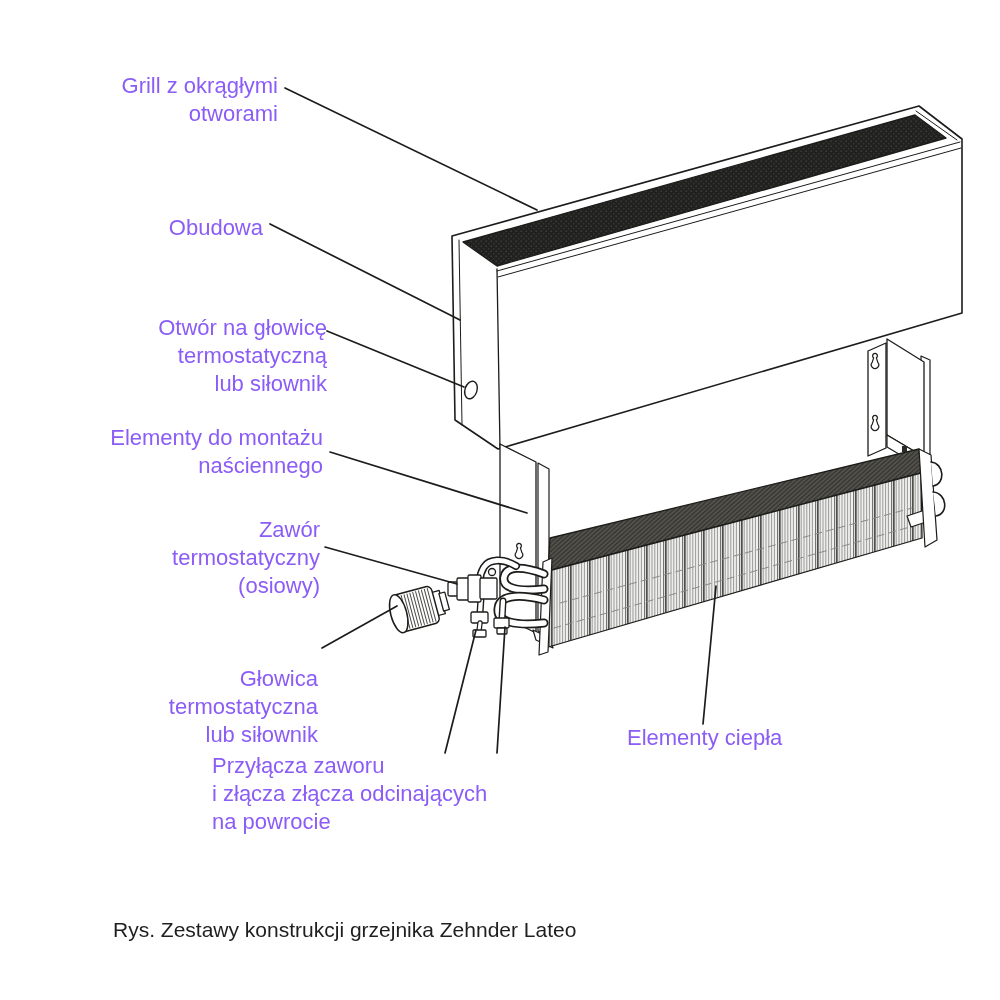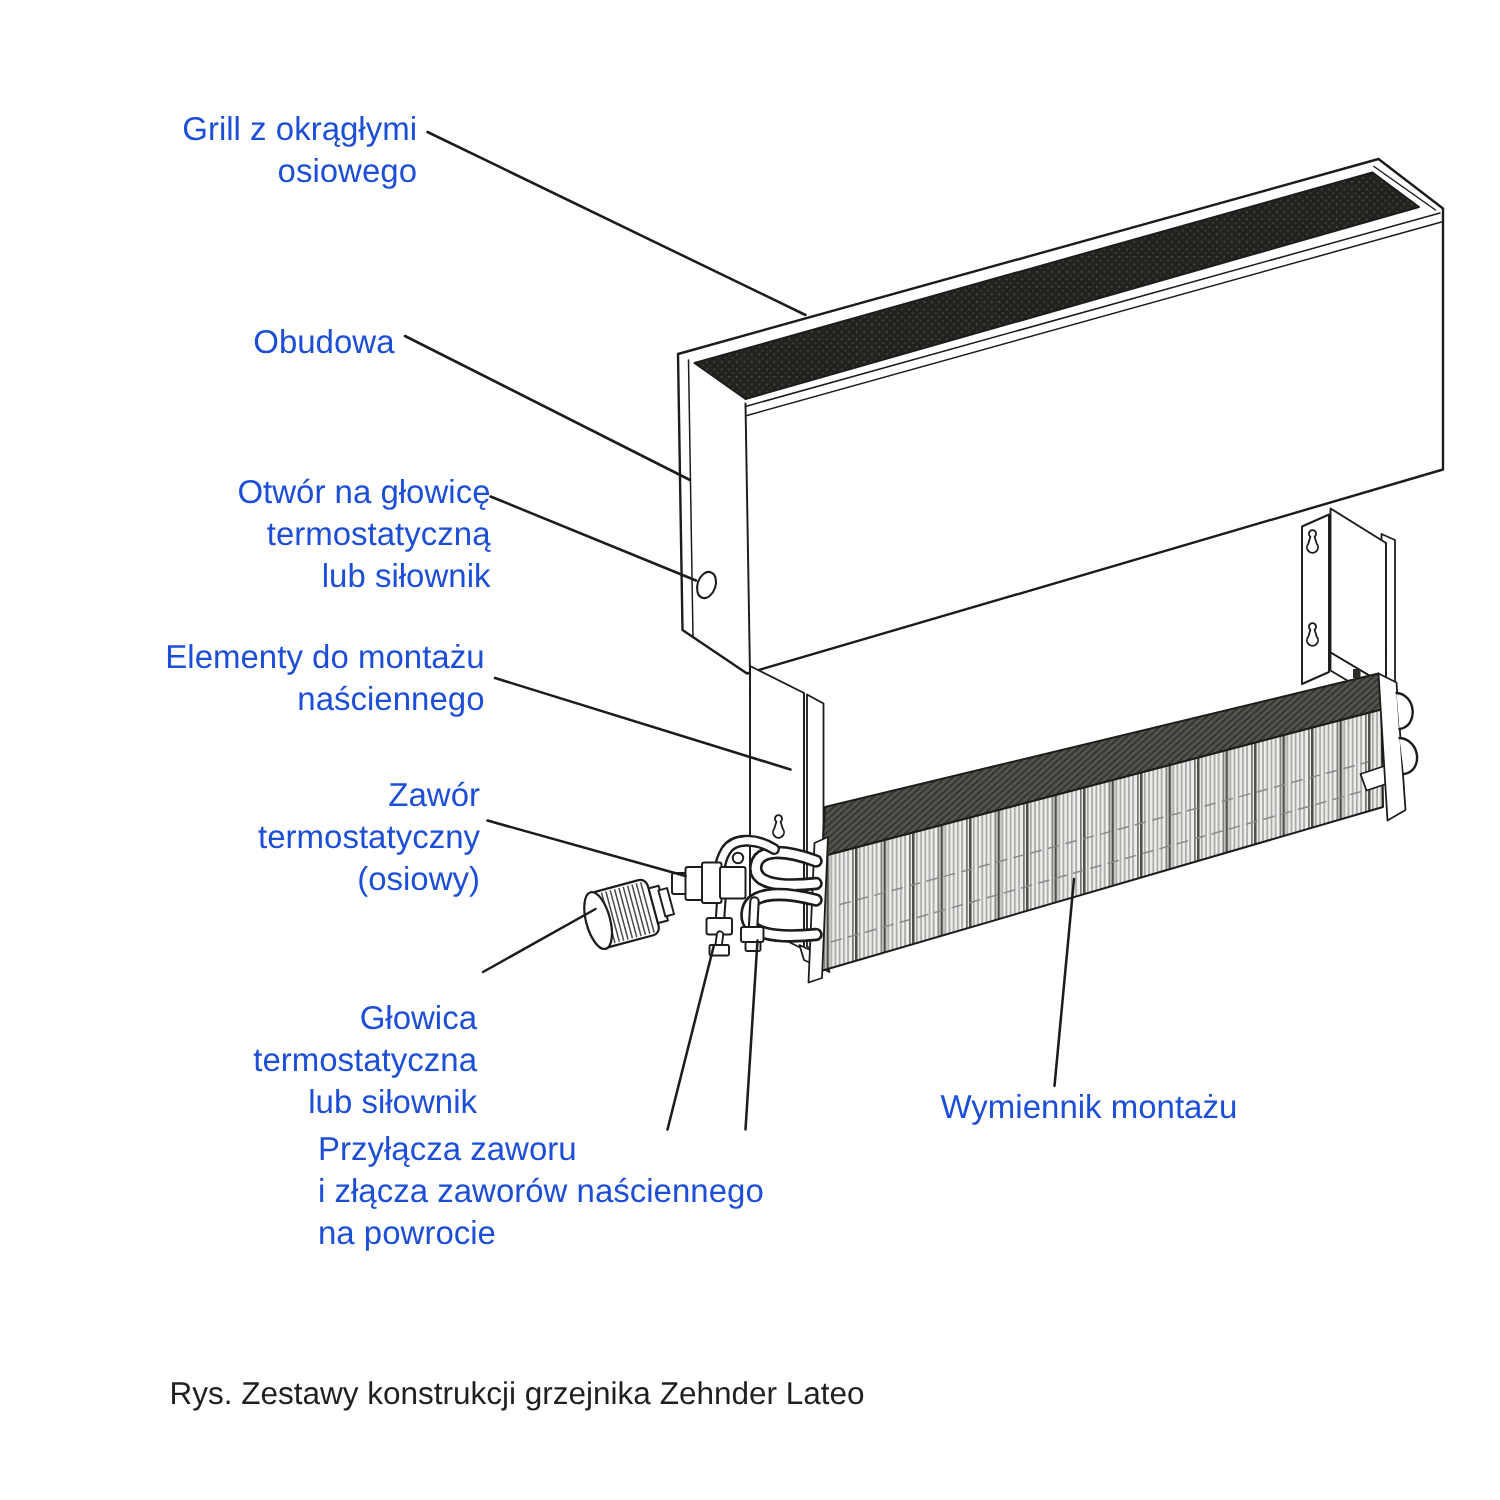--- a/index.html
+++ b/index.html
@@ -3,21 +3,21 @@
 <meta charset="utf-8">
 <style>
   html,body{margin:0;padding:0;background:#ffffff;}
   .stage{
     position:relative;width:1000px;height:1000px;background:#ffffff;overflow:hidden;
     font-family:"Liberation Sans", sans-serif;
   }
   svg{position:absolute;left:0;top:0;}
   .lbl{
     position:absolute;
-    font-size:22px;line-height:28px;color:#1d4ed8;white-space:nowrap;
+    font-size:22px;line-height:28px;color:#8b5cf6;white-space:nowrap;
   }
   .lbl span{display:block;}
   .ra{text-align:right;}
   .caption{
     position:absolute;font-size:21px;color:#1f1f1f;white-space:nowrap;
   }
 </style>
 </head>
 <body>
 
@@ -135,21 +135,21 @@
         <path d="M 322,648 L 397,606"></path>
         <path d="M 476,630 L 445,753"></path>
         <path d="M 505,627 L 497,753"></path>
         <path d="M 716,586 L 703,724"></path>
       </g>
     </g>
   </svg>
 
   <div class="lbl ra" style="top:72px; right:722px">
     <span>Grill z okrągłymi</span>
-    <span>osiowego</span>
+    <span>otworami</span>
   </div>
 
   <div class="lbl ra" style="top:214px; right:737px">
     <span>Obudowa</span>
   </div>
 
   <div class="lbl ra" style="top:314px; right:673px">
     <span>Otwór na głowicę</span>
     <span>termostatyczną</span>
     <span>lub siłownik</span>
@@ -167,23 +167,23 @@
   </div>
 
   <div class="lbl ra" style="top:665px; right:682px">
     <span>Głowica</span>
     <span>termostatyczna</span>
     <span>lub siłownik</span>
   </div>
 
   <div class="lbl" style="top:752px; left:212px">
     <span>Przyłącza zaworu</span>
-    <span>i złącza zaworów naściennego</span>
+    <span>i złącza złącza odcinających</span>
     <span>na powrocie</span>
   </div>
 
   <div class="lbl" style="top:724px; left:627px">
-    <span>Wymiennik montażu</span>
+    <span>Elementy ciepła</span>
   </div>
 
   <div class="caption" style="top:918px; left:113px">Rys. Zestawy konstrukcji grzejnika Zehnder Lateo</div>
 
 </div>
 
 </body></html>

